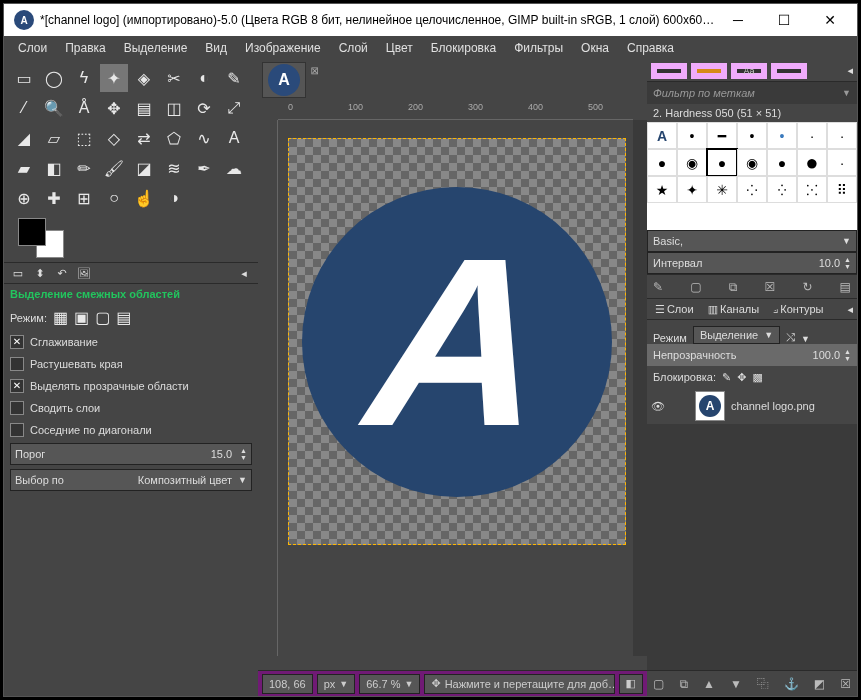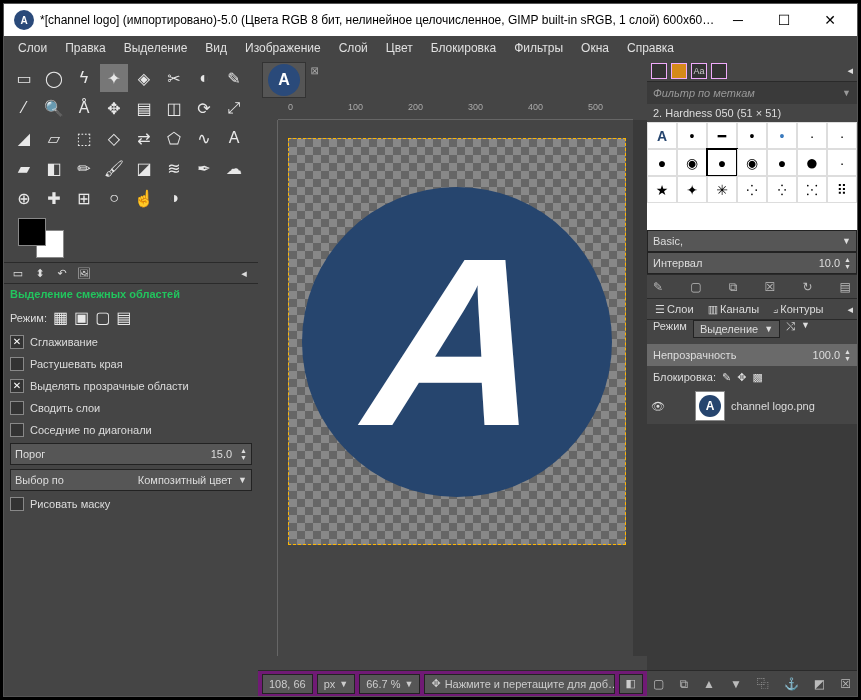--- a/index.html
+++ b/index.html
@@ -58,37 +58,37 @@
   border: 1px dashed #ffb700; }
 .logo { position: absolute; top: 0; left: 0; right: 0; bottom: 0; display: flex; align-items: center; justify-content: center; }
 .logo-circle { width: 310px; height: 310px; border-radius: 50%; background: #26456e; display: flex; align-items: center; justify-content: center; }
 .logo-a { color: #fff; font-size: 240px; font-weight: bold; font-style: italic; font-family: Arial; transform: skewX(-5deg); }
 .scroll-v { position: absolute; top: 20px; right: 0; bottom: 14px; width: 14px; background: #3a3a3a; }
 .statusbar { height: 26px; background: #701a75; border-top: 1px solid #2a2a2a; display: flex; align-items: center; color: #ccc; font-size: 11px; padding: 0 4px; gap: 4px; }
 .statusbar .box { background: #565656; border: 1px solid #222; padding: 2px 6px; display: flex; align-items: center; gap: 4px; height: 20px; }
 .statusbar .flex { flex: 1; overflow: hidden; white-space: nowrap; }
 
 .rp-tabs { height: 22px; background: #454545; border-bottom: 1px solid #2a2a2a; display: flex; align-items: center; padding: 0 4px; gap: 4px; }
-.rp-tabs .t { width: 16px; height: 16px; border: 1px solid #f0abfc; background: #333; }
+.rp-tabs .t { width: 36px; height: 16px; border: 6px solid #f0abfc; background: #333; }
 .rp-tabs .t.orange { background: #d68a1a; }
 .filter-row { height: 22px; background: #3a3a3a; display: flex; align-items: center; padding: 0 6px; font-style: italic; color: #999; }
 .filter-row .spacer { flex: 1; }
 .brush-title { padding: 3px 6px; font-size: 11px; background: #454545; }
 .brush-grid { background: #fff; height: 108px; margin: 0; display: grid; grid-template-columns: repeat(7, 1fr); grid-auto-rows: 27px; }
 .brush-cell { border: 1px solid #ddd; display: flex; align-items: center; justify-content: center; color: #000; font-size: 14px; }
 .brush-cell.sel { border: 1px solid #000; outline: 1px solid #000; }
 .basic-row { display: flex; align-items: center; height: 22px; background: #565656; border: 1px solid #222; padding: 0 5px; }
 .interval { display: flex; align-items: center; height: 22px; background: #565656; border: 1px solid #222; padding: 0 5px; }
 .interval .spacer { flex: 1; }
 .rp-iconbar { height: 24px; display: flex; align-items: center; justify-content: space-between; padding: 0 6px; border-top: 1px solid #2a2a2a; }
 .rp-iconbar span { font-size: 12px; color: #bbb; }
 
 .layers-tabs { height: 22px; display: flex; align-items: center; gap: 6px; padding: 0 4px; border-top: 1px solid #2a2a2a; border-bottom: 1px solid #2a2a2a; font-size: 11px; }
 .layers-tabs .lt { padding: 2px 4px; display: flex; align-items: center; gap: 2px; }
-.mode-row { display: flex; align-items: flex-start; height: 24px; padding: 0 6px; gap: 6px; }
+.mode-row { display: flex; align-items: flex-end; height: 24px; padding: 0 6px; gap: 6px; }
 .mode-row .sel { background: #565656; border: 1px solid #222; padding: 2px 6px; display: flex; align-items: center; gap: 6px; }
 .opacity-row { display: flex; align-items: center; height: 22px; background: #6a6a6a; padding: 0 6px; }
 .opacity-row .spacer { flex: 1; }
 .lock-row { display: flex; align-items: center; height: 22px; padding: 0 6px; gap: 6px; }
 .layer-list { flex: 1; background: #3a3a3a; min-height: 120px; }
 .layer-item { display: flex; align-items: center; height: 36px; padding: 0 4px; gap: 6px; background: #454545; }
 .layer-thumb { width: 30px; height: 30px; background: #fff; border: 1px solid #888; display: flex; align-items: center; justify-content: center; }
 .layer-thumb .mini { width: 22px; height: 22px; border-radius: 50%; background: #26456e; color: #fff; font-size: 12px; font-weight: bold; display: flex; align-items: center; justify-content: center; }
 .bottom-iconbar { height: 26px; display: flex; align-items: center; justify-content: space-between; padding: 0 6px; border-top: 1px solid #2a2a2a; font-size: 12px; color: #bbb; }
 </style>
@@ -214,24 +214,20 @@
           <div class="steppers">
               <span>▲</span>
               <span>▼</span>
             </div>
         </div>
         <div class="select-row">
           <span class="lbl">Выбор по</span>
           <span class="val">Композитный цвет</span>
           <span class="chev">▼</span>
         </div>
-        <div class="optrow">
-          <div class="checkbox"></div>
-          <span>Рисовать маску</span>
-        </div>
       </div>
     </div>
 
     <div class="center-panel">
       <div class="image-tabs">
         <div class="image-tab">
           <div class="thumb">A</div>
           <span class="close">⊠</span>
         </div>
       </div>

